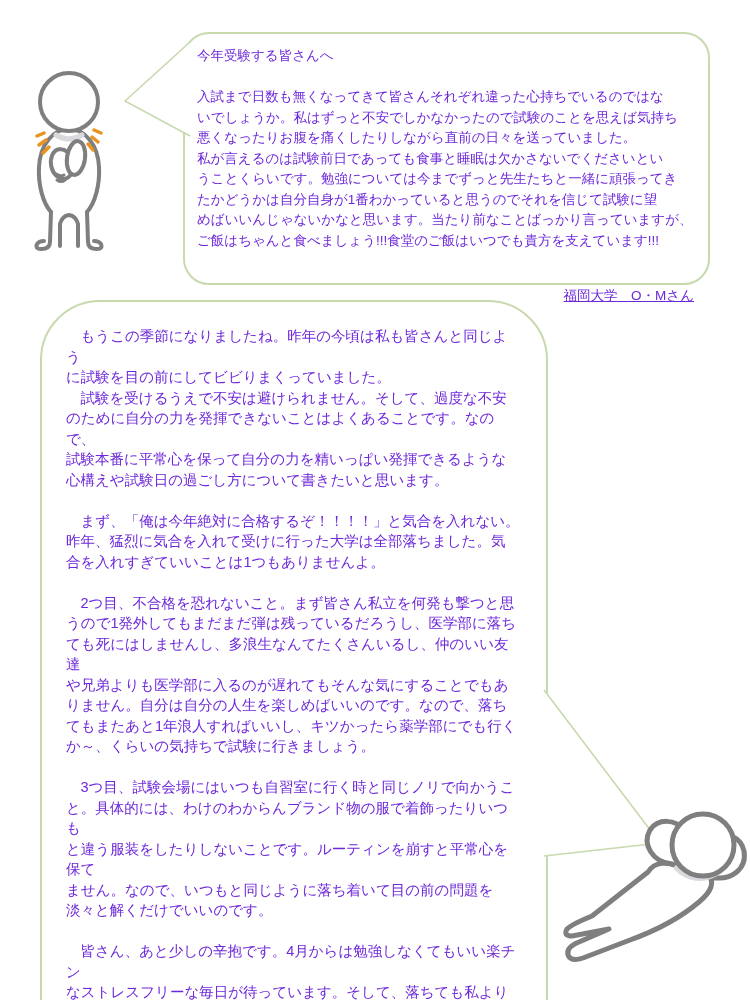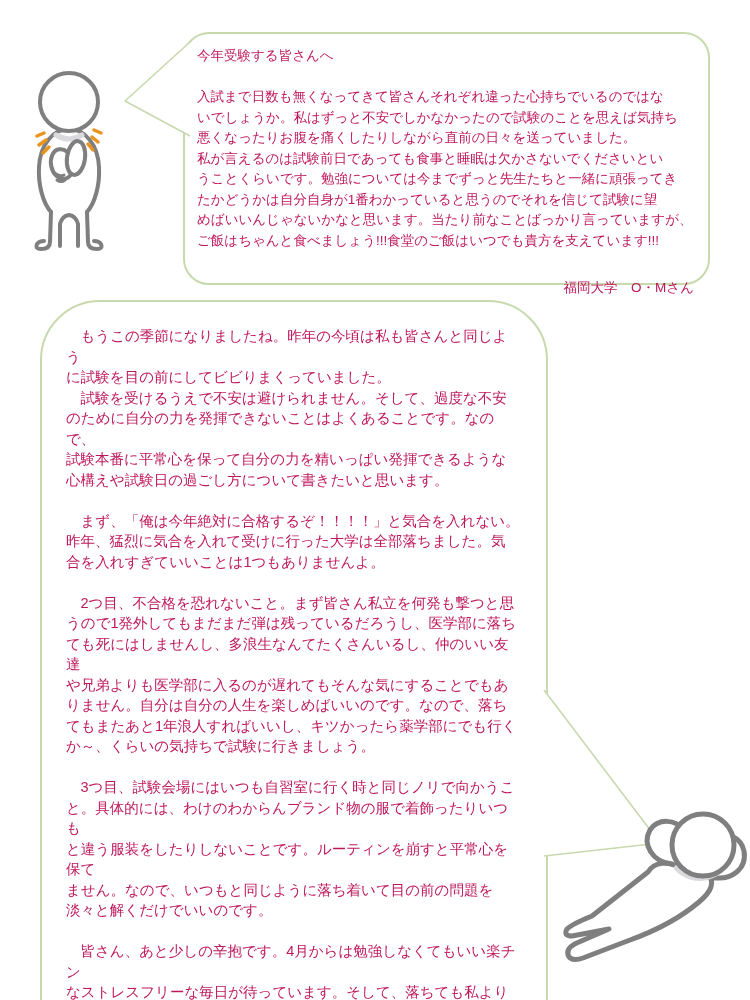--- a/index.html
+++ b/index.html
@@ -3,34 +3,34 @@
 <meta charset="utf-8">
 <style>
   html,body{margin:0;padding:0;}
   body{
     width:750px;height:1000px;position:relative;background:#ffffff;
     font-family:"Liberation Sans","DejaVu Sans",sans-serif;
     color:#3d3d3d;overflow:hidden;
   }
   .bubble{
     position:absolute;background:#ffffff;border:2px solid #c8d9ae;
-    box-sizing:border-box;color:#be185d;
+    box-sizing:border-box;color:#6d28d9;
   }
   .bubble1{
     left:183px;top:32px;width:527px;height:253px;border-radius:26px;
     padding:12px 14px 0 12px;font-size:13.5px;line-height:20.5px;
   }
   .bubble2{
     left:40px;top:300px;width:508px;height:825px;border-radius:60px;
     padding:24px 26px 0 24px;font-size:14.5px;line-height:20.5px;
   }
   .greeting{margin:0 0 20.5px 0;}
   .letter-body{white-space:pre-line;}
   .signature{text-align:right;}
-  .sig1{margin-top:27px;}
+  .sig1{margin-top:35px;text-decoration:underline;}
   .tail{position:absolute;}
   .tail1{left:118px;top:34px;}
   .tail2{left:540px;top:682px;}
   .fig{position:absolute;}
   .fig1{left:12px;top:58px;}
   .fig2{left:552px;top:792px;}
 </style>
 </head>
 <body>
 

